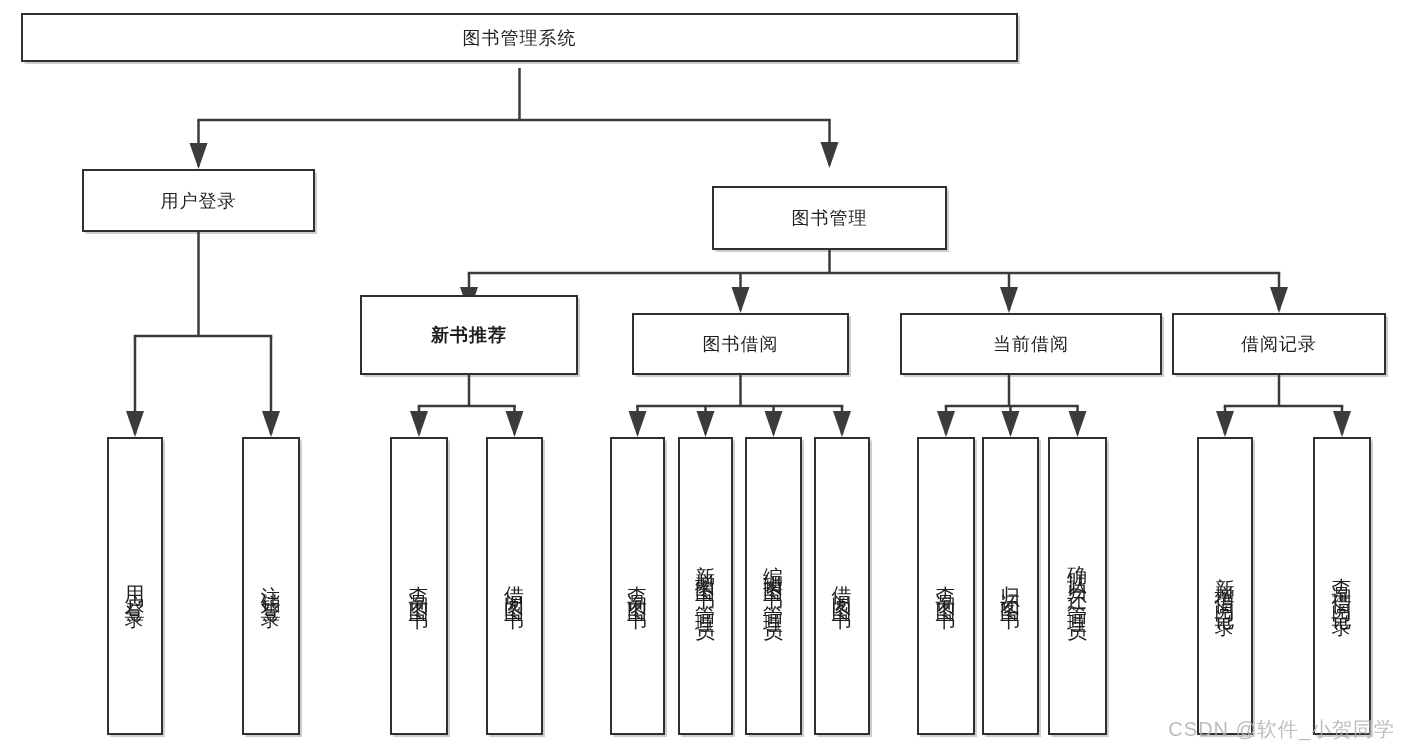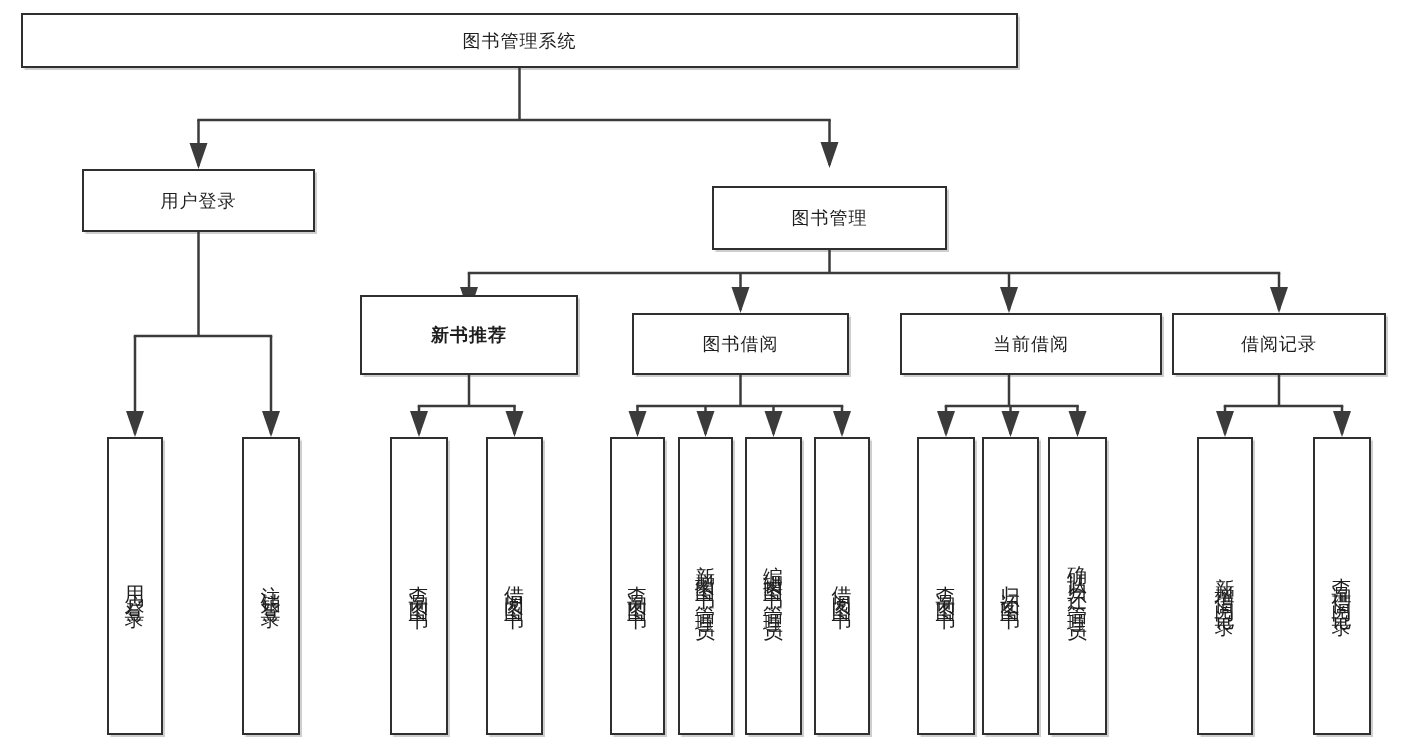--- a/index.html
+++ b/index.html
@@ -77,21 +77,21 @@
       <line x1="1077.5" y1="406" x2="1077.5" y2="434" stroke="#3b3b3b" stroke-width="2.5"></line>
       <polygon points="1077.5,437 1068.5,411 1086.5,411" fill="#3b3b3b"></polygon>
       <line x1="1279" y1="375" x2="1279" y2="406" stroke="#3b3b3b" stroke-width="2.5"></line>
       <line x1="1223.75" y1="406" x2="1343.25" y2="406" stroke="#3b3b3b" stroke-width="2.5"></line>
       <line x1="1225" y1="406" x2="1225" y2="434" stroke="#3b3b3b" stroke-width="2.5"></line>
       <polygon points="1225,437 1216,411 1234,411" fill="#3b3b3b"></polygon>
       <line x1="1342" y1="406" x2="1342" y2="434" stroke="#3b3b3b" stroke-width="2.5"></line>
       <polygon points="1342,437 1333,411 1351,411" fill="#3b3b3b"></polygon>
     </svg>
   <div id="nodes">
-      <div class="node h" style="left: 21px; top: 13px; width: 997px; height: 55px;">
+      <div class="node h" style="left: 21px; top: 13px; width: 997px; height: 49px;">
         <span class="label">图书管理系统</span>
       </div>
       <div class="node h" style="left: 82px; top: 169px; width: 233px; height: 63px;">
         <span class="label">用户登录</span>
       </div>
       <div class="node h" style="left: 712px; top: 168px; width: 235px; height: 64px; margin-top: 18px;">
         <span class="label">图书管理</span>
       </div>
       <div class="node h" style="left: 360px; top: 295px; width: 218px; height: 80px; font-weight: bold;">
         <span class="label">新书推荐</span>
@@ -138,13 +138,14 @@
       <div class="node v" style="left: 1048px; top: 437px; width: 59px; height: 298px;">
         <span class="label">确认归还（管理员）</span>
       </div>
       <div class="node v" style="left: 1197px; top: 437px; width: 56px; height: 298px;">
         <span class="label">新增借阅记录</span>
       </div>
       <div class="node v" style="left: 1313px; top: 437px; width: 58px; height: 298px;">
         <span class="label">查询借阅记录</span>
       </div>
     </div>
+  <div class="watermark">CSDN @软件_小贺同学</div>
 </div>
 
 </body></html>

